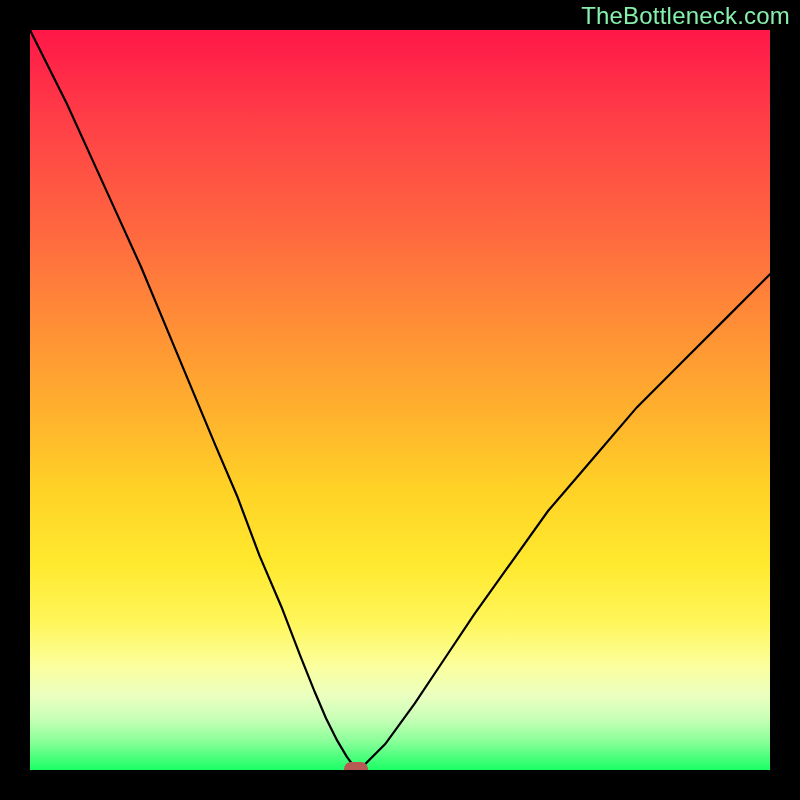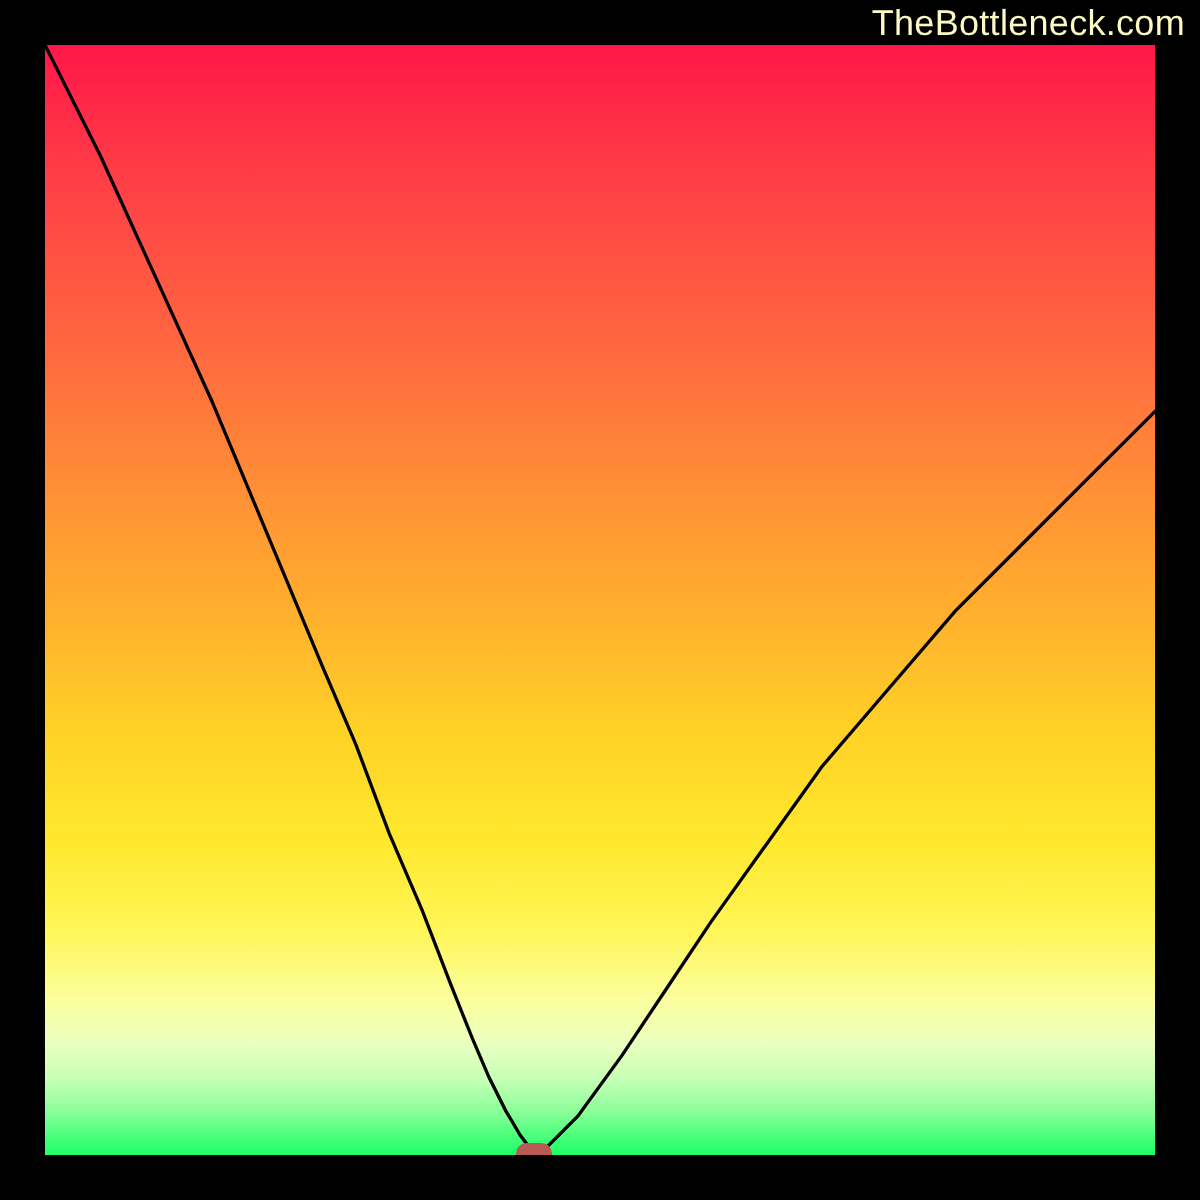--- a/index.html
+++ b/index.html
@@ -42,21 +42,21 @@
       #eaffc0 90%,
       #c9ffb7 93%,
       #8dff9a 96%,
       #1aff66 100%
     );
   }
   .watermark {
     position: absolute;
     top: 2px;
     right: 10px;
-    color: #fef9c3;
+    color: #86efac;
     font-size: 24px;
     font-weight: 400;
     letter-spacing: 0.2px;
     user-select: none;
   }
   svg.curve {
     position: absolute;
     inset: 0;
   }
   .marker {

